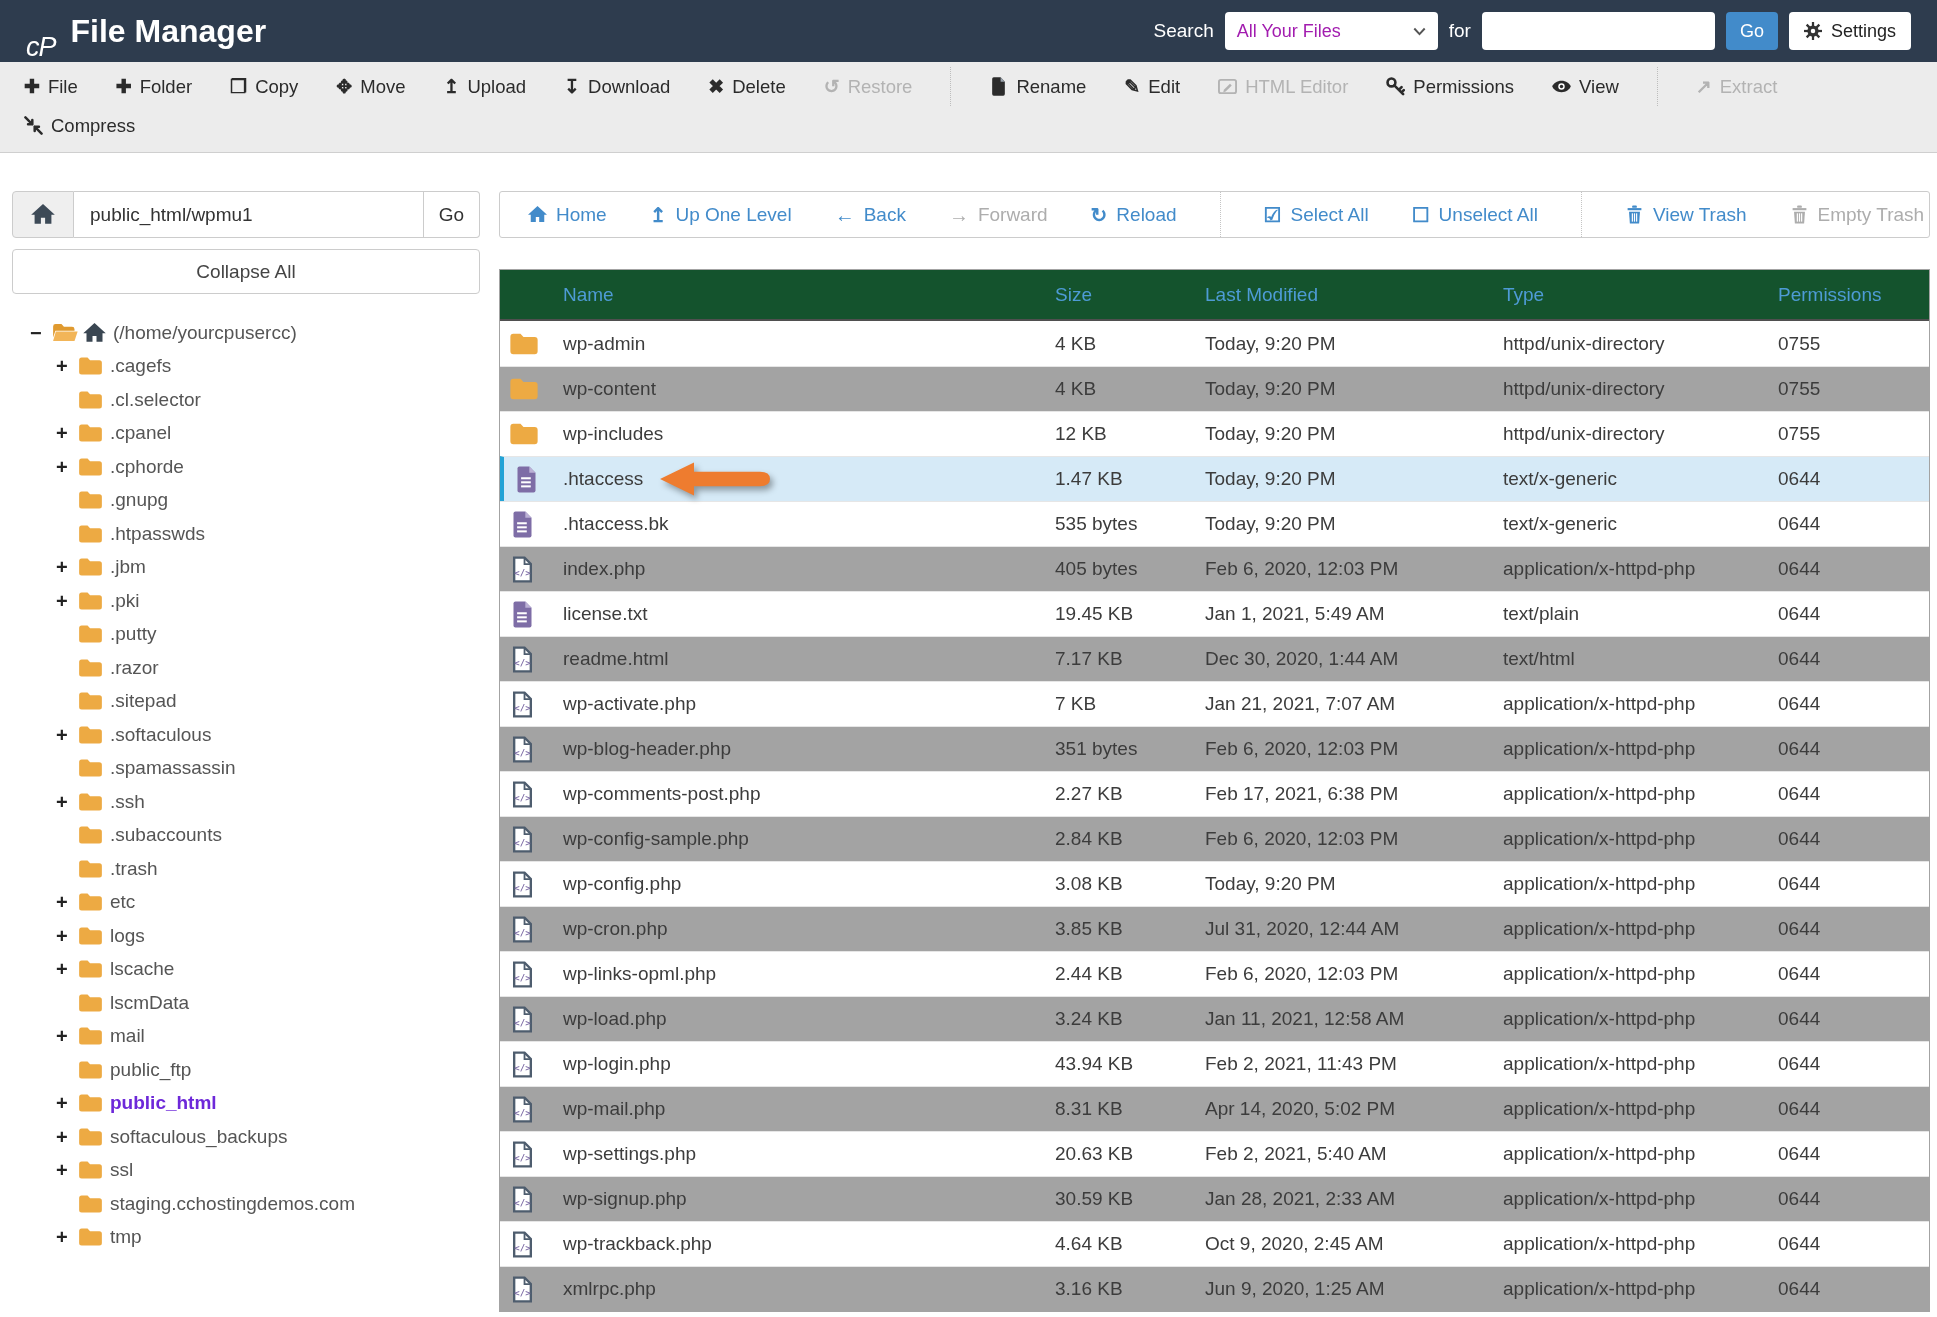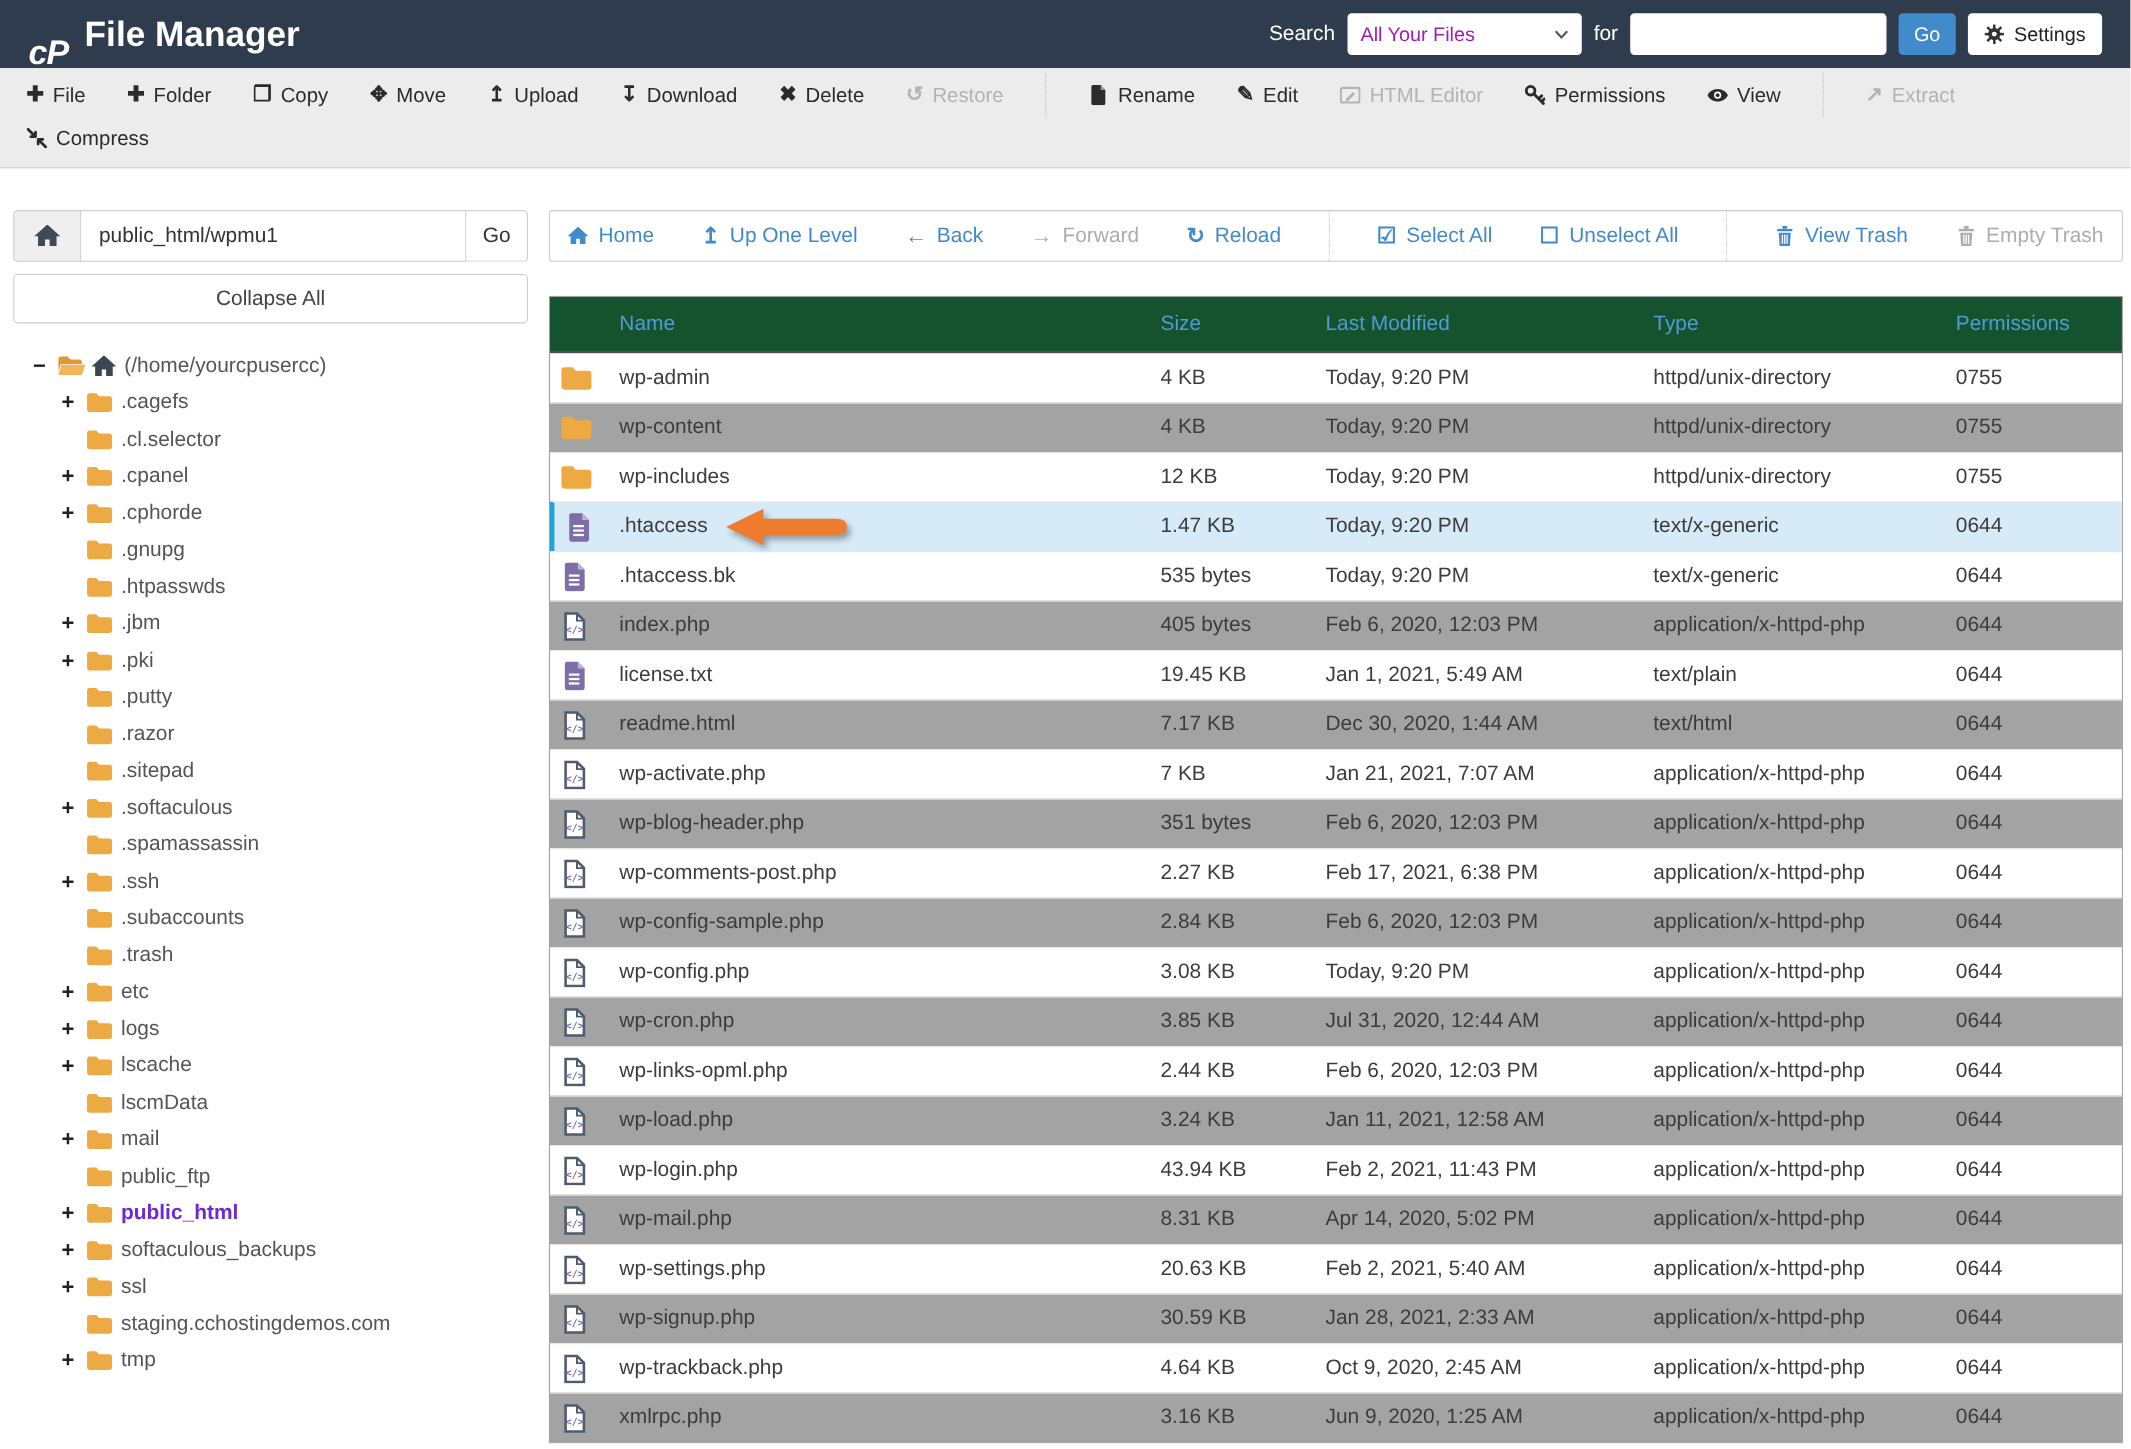--- a/index.html
+++ b/index.html
@@ -3,21 +3,21 @@
 <meta charset="utf-8">
 <style>
   html,body{margin:0;padding:0;background:#fff;}
   .screen{width:1937px;height:1317px;overflow:hidden;background:#fff;position:relative;
           font-family:"Liberation Sans",sans-serif;-webkit-font-smoothing:antialiased;}
 
   
   .topbar{height:62px;background:#2e3c4e;display:flex;align-items:center;
           padding:0 26px;box-sizing:border-box;color:#fff;}
   .brand{display:flex;align-items:center;gap:15px;}
-  .cp-logo{font-weight:700;font-size:31px;font-style:italic;letter-spacing:-1px;line-height:1;margin-top:32px;}
+  .cp-logo{font-weight:400;font-size:27px;font-style:italic;letter-spacing:-1px;line-height:1;margin-top:32px;}
   .app-title{font-size:32px;font-weight:700;}
   .search-area{margin-left:auto;display:flex;align-items:center;gap:11px;font-size:19px;}
   .search-select{width:213px;height:38px;background:#fff;border-radius:4px;display:flex;
           align-items:center;justify-content:space-between;padding:0 12px;color:#a21caf;
           font-size:18px;box-sizing:border-box;cursor:pointer;}
   .search-input{width:233px;height:38px;border-radius:4px;border:none;background:#fff;
           font-size:18px;padding:0 10px;box-sizing:border-box;font-family:inherit;}
   .btn-go{width:52px;height:38px;background:#428bca;color:#fff;border-radius:4px;display:flex;
           align-items:center;justify-content:center;font-size:18px;cursor:pointer;}
   .btn-settings{height:38px;background:#fff;color:#222;border-radius:4px;display:flex;
@@ -54,21 +54,21 @@
   .tree-item.child{padding-left:44px;}
   .tree-item.root{padding-left:18px;}
   .tree-item.root svg.folder-glyph{width:27px;height:21px;margin-right:4px;}
   .tree-item.root svg.home-glyph{width:23px;height:20px;margin-right:7px;color:#3a4652;flex:none;}
   .tree-item .label{white-space:nowrap;}
   .tree-item.bold .label{font-weight:700;color:#6d28d9;}
 
   
   .main{flex:1;margin-left:19px;min-width:0;}
   .navbar{height:47px;border:1px solid #ccc;border-radius:3px;display:flex;align-items:center;
-          gap:43px;padding:0 16px;font-size:19px;box-sizing:border-box;}
+          gap:43px;padding:0 28px;font-size:19px;box-sizing:border-box;}
   .nav-item{display:flex;align-items:center;gap:9px;color:#428bca;cursor:pointer;white-space:nowrap;}
   .nav-item .glyph{font-size:20px;font-weight:700;line-height:1;}
   .nav-item svg{width:19px;height:19px;}
   .nav-item.disabled{color:#adadad;}
   .nav-sep{border-left:1px dotted #c4c4c4;align-self:stretch;}
 
   
   .filetable{margin-top:31px;border:1px solid #a3a3a3;}
   .thead,.trow{display:grid;grid-template-columns:63px 492px 150px 298px 275px 1fr;align-items:center;}
   .thead{height:49px;color:#4e9bd5;font-size:19px;border-bottom:2px solid #4f4f4f;background:#14532d;}

